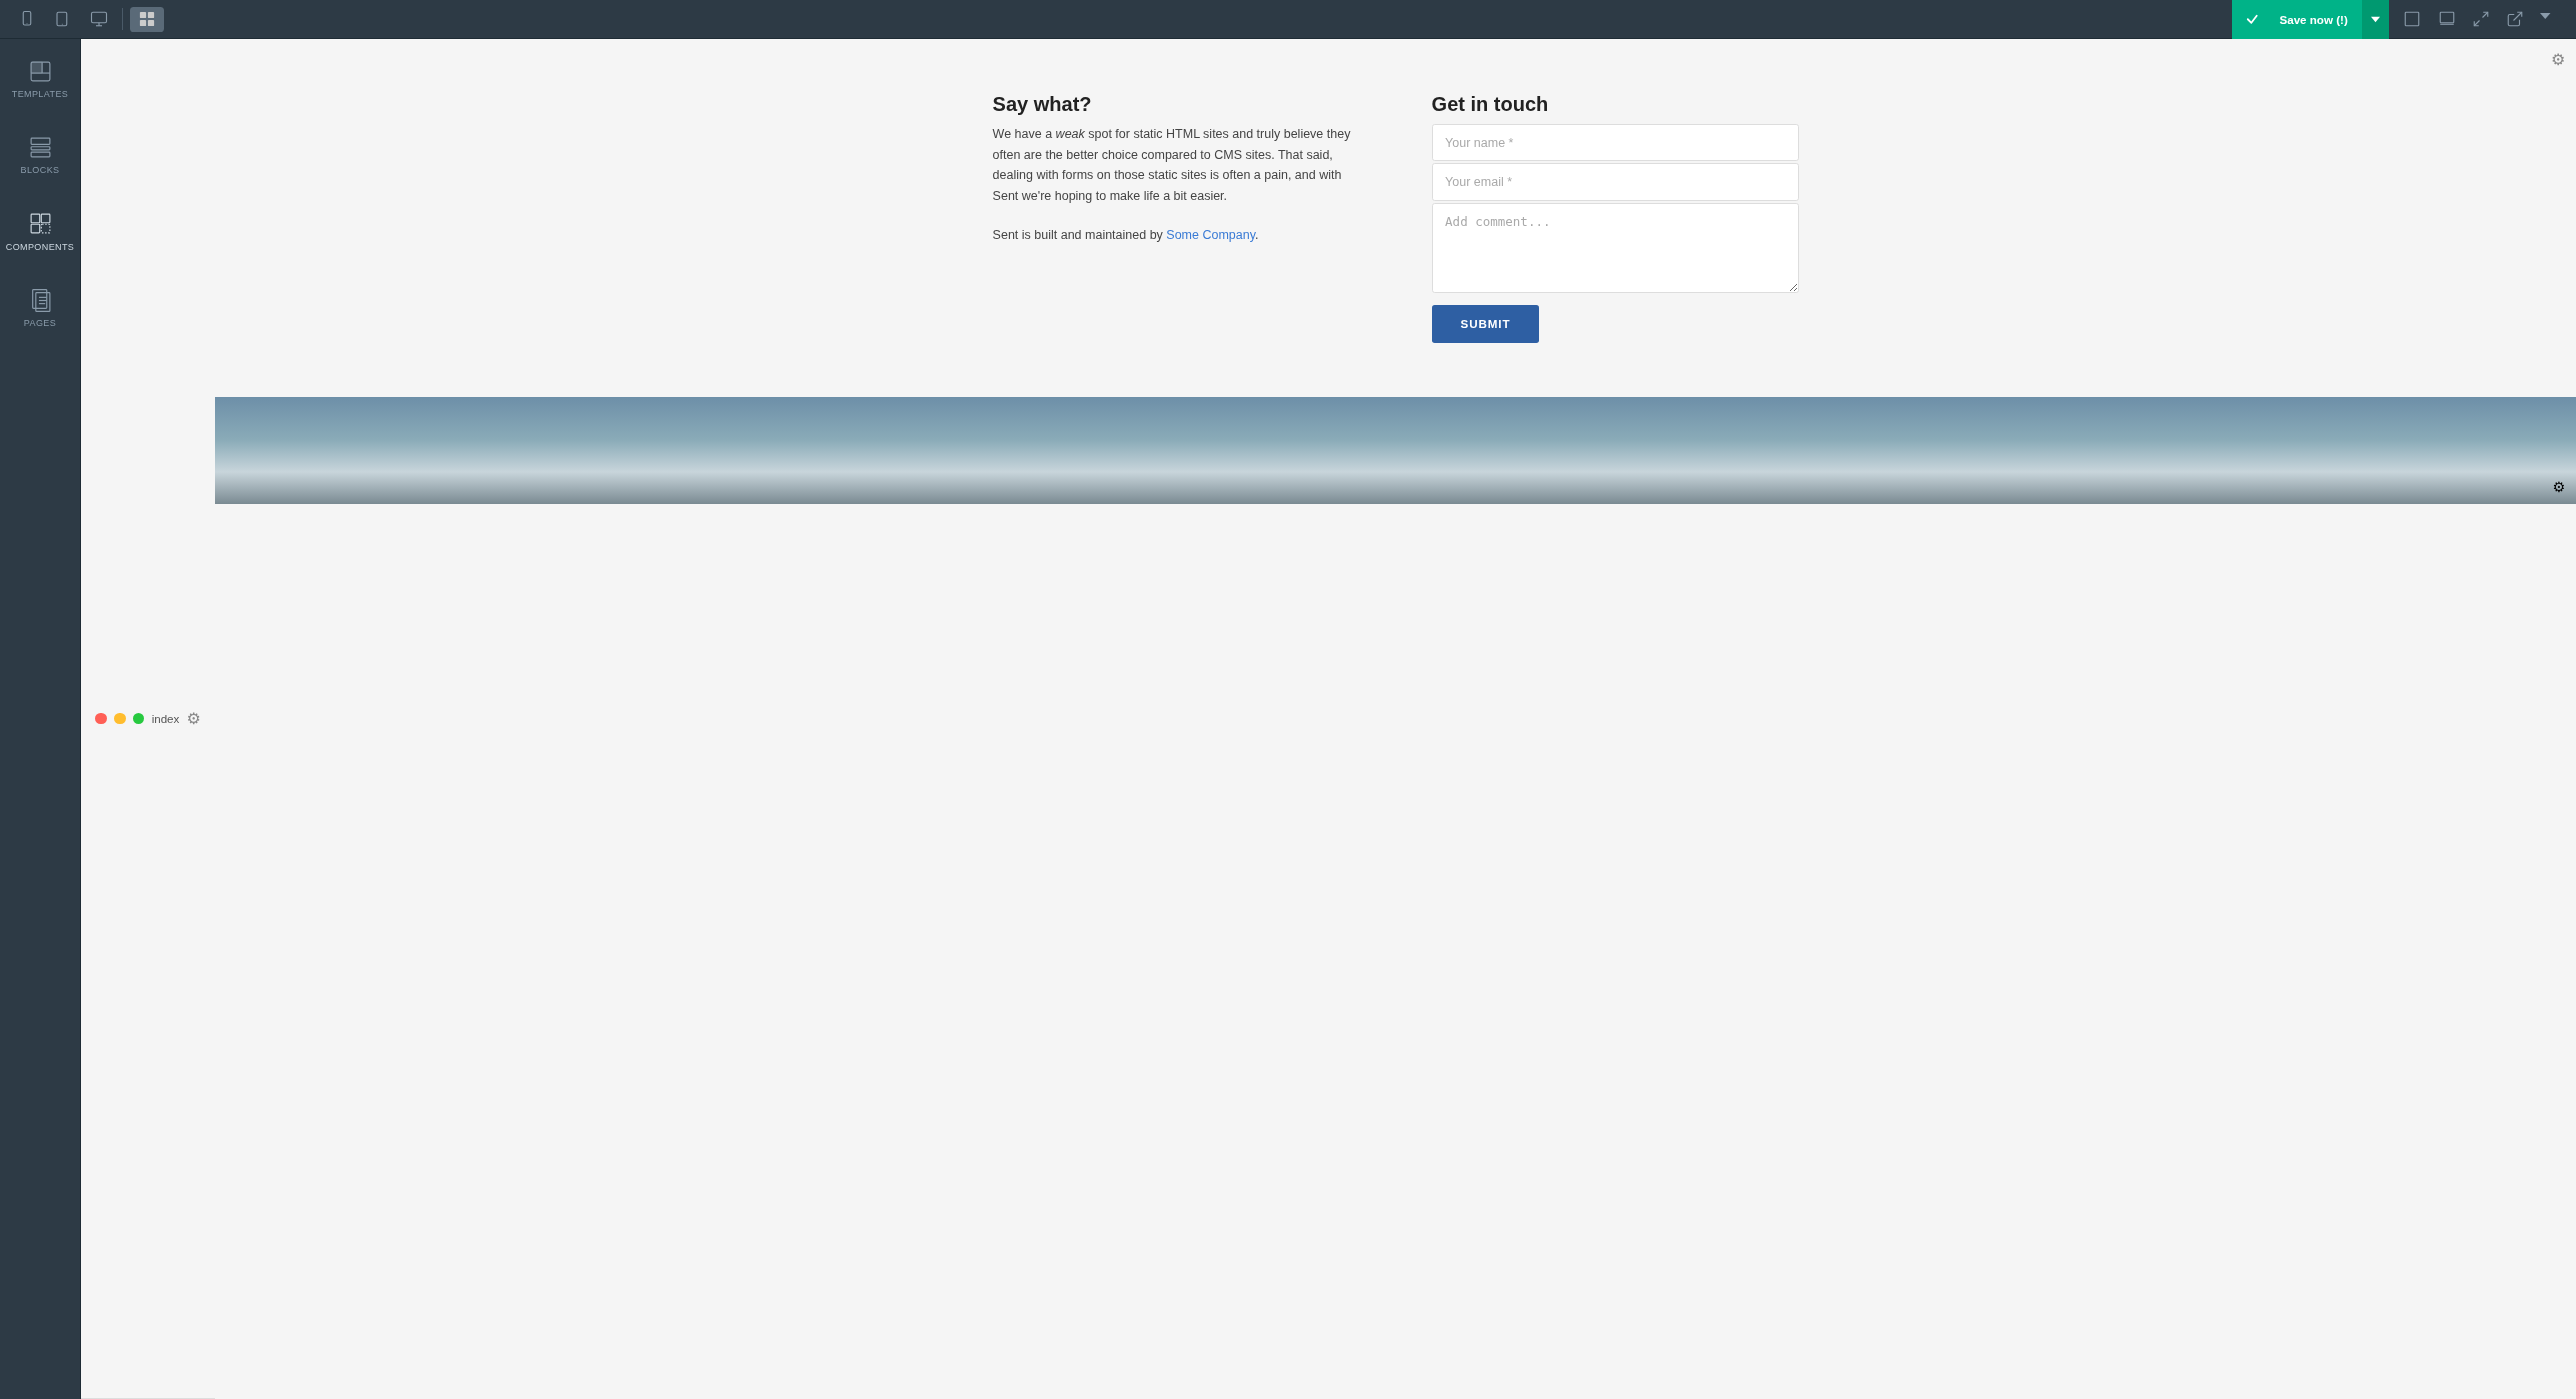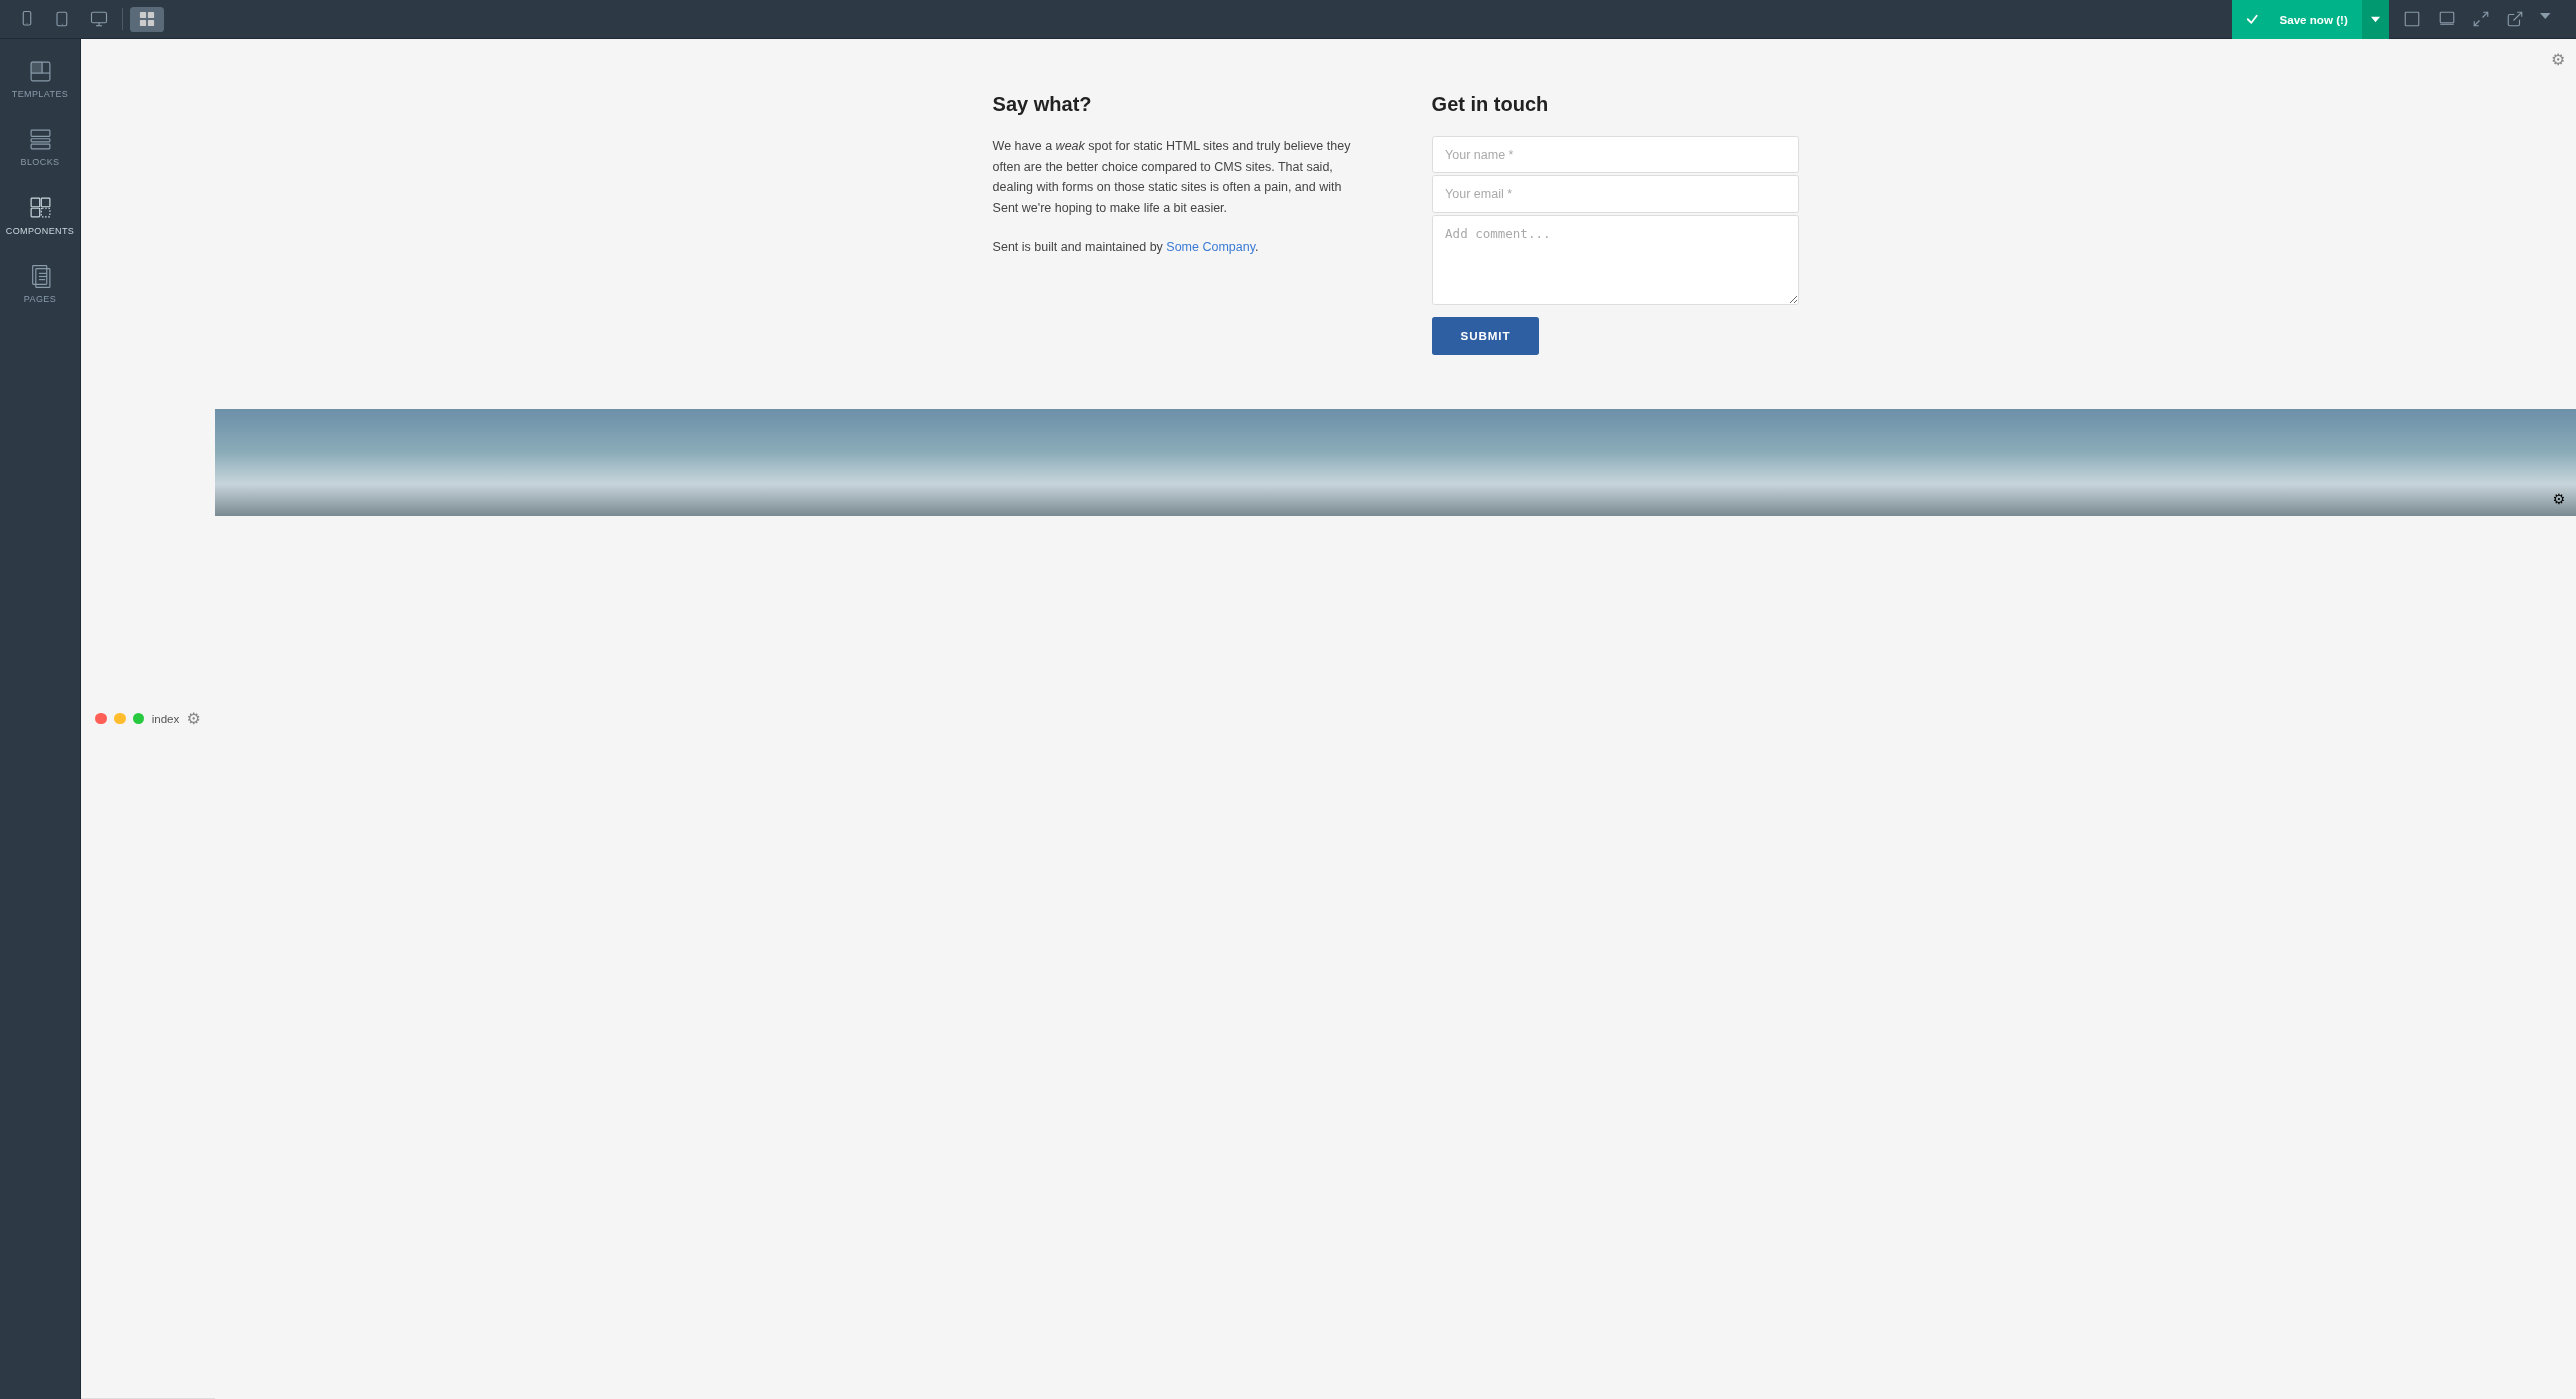--- a/index.html
+++ b/index.html
@@ -91,21 +91,21 @@
     }
 
     
     .left-sidebar {
       width: 81px;
       background: #2d3a45;
       display: flex;
       flex-direction: column;
       align-items: center;
       padding: 10.7px 0;
-      gap: 10px;
+      gap: 18px;
       border-right: 0.9px solid #1e2b34;
       flex-shrink: 0;
     }
     .sidebar-item {
       display: flex;
       flex-direction: column;
       align-items: center;
       gap: 5.4px;
       padding: 9px 7.2px;
       cursor: pointer;
@@ -181,21 +181,21 @@
       grid-template-columns: 1fr 1fr;
       gap: 72px;
       max-width: 806px;
       margin: 0 auto;
     }
 
     .section-title {
       font-size: 20px;
       font-weight: 700;
       color: #222;
-      margin-bottom: 20px;
+      margin-bottom: 8px;
     }
 
     .section-body {
       font-size: 12.5px;
       line-height: 1.65;
       color: #444;
     }
 
     .section-body em {
       font-style: italic;

